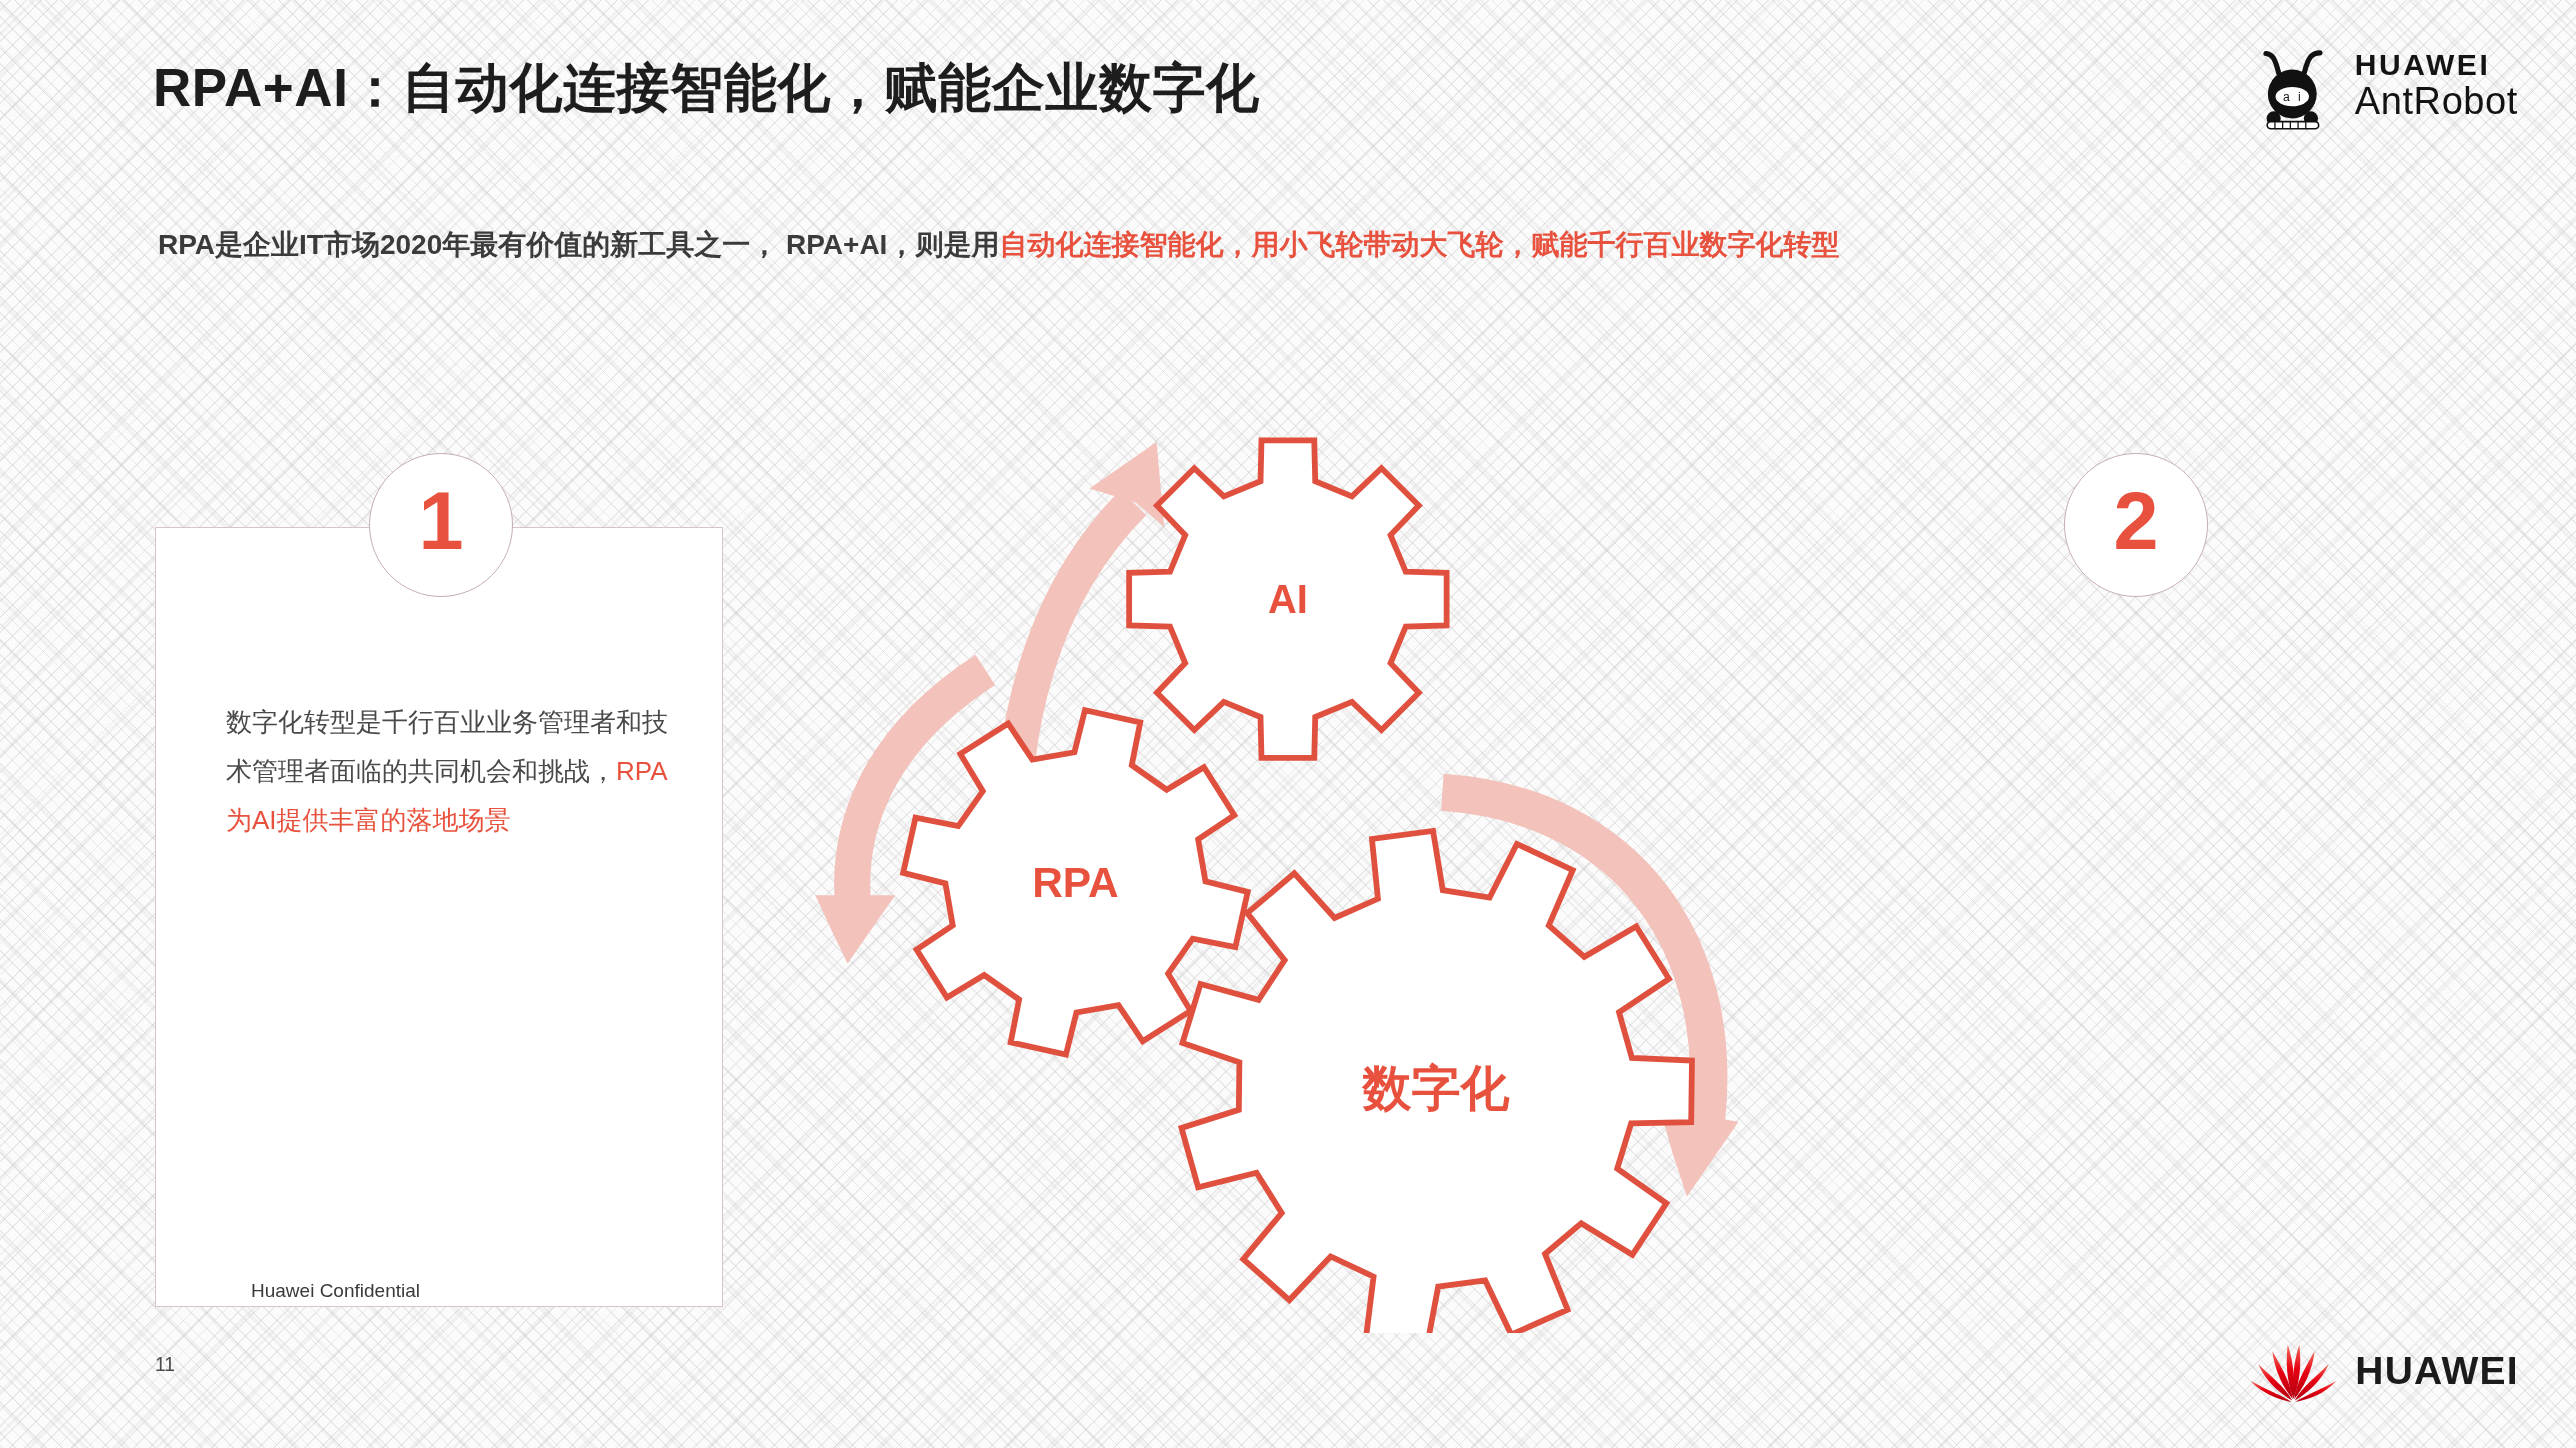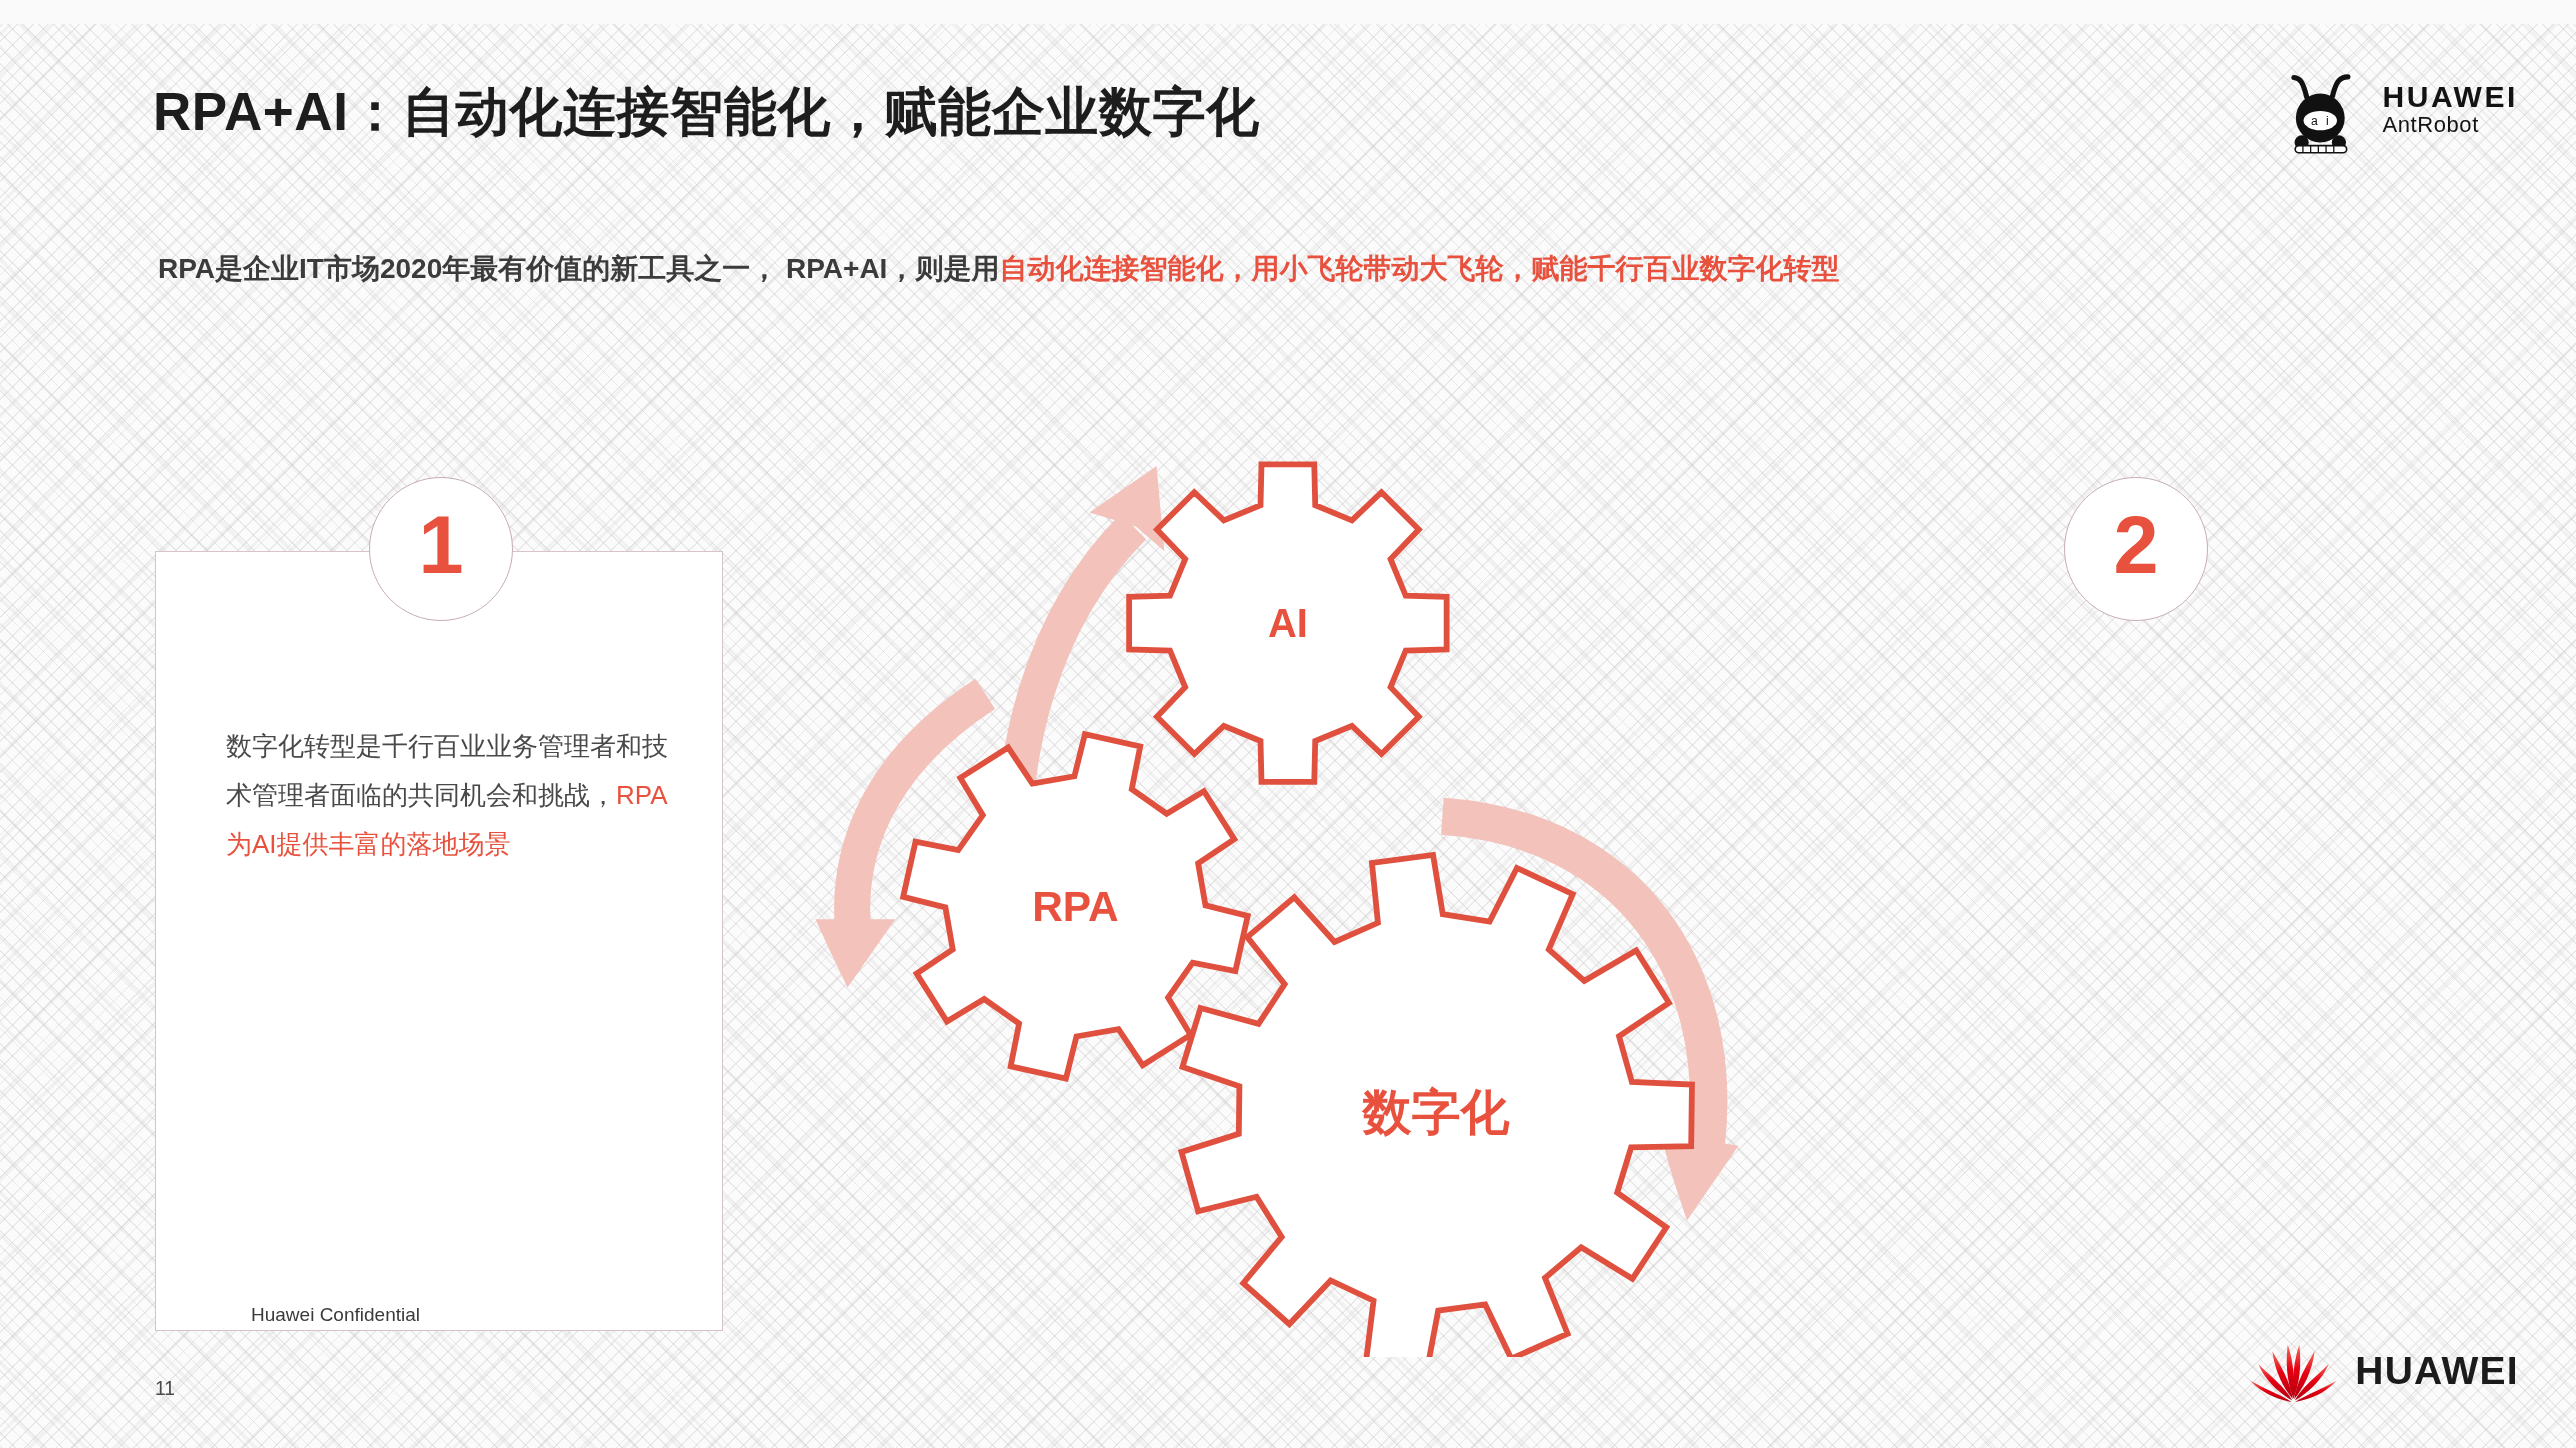--- a/index.html
+++ b/index.html
@@ -20,21 +20,20 @@
   #slide {
     position: absolute;
     inset: 0;
     background-color: #fbfbfb;
     background-image:
       repeating-linear-gradient( 45deg, rgba(195,190,192,0.30) 0px, rgba(195,190,192,0.30) 1.3px, rgba(255,255,255,0) 1.3px, rgba(255,255,255,0) 11px),
       repeating-linear-gradient(-45deg, rgba(195,190,192,0.30) 0px, rgba(195,190,192,0.30) 1.3px, rgba(255,255,255,0) 1.3px, rgba(255,255,255,0) 11px),
       repeating-linear-gradient( 45deg, rgba(200,196,198,0.18) 0px, rgba(200,196,198,0.18) 3.2px, rgba(255,255,255,0) 3.2px, rgba(255,255,255,0) 30px),
       repeating-linear-gradient(-45deg, rgba(200,196,198,0.18) 0px, rgba(200,196,198,0.18) 3.2px, rgba(255,255,255,0) 3.2px, rgba(255,255,255,0) 30px);
     overflow: hidden;
-    margin-top: 24px;
   }
 
   
   .page-title {
     position: absolute;
     left: 153px;
     top: 53px;
     font-size: 53px;
     font-weight: 700;
     letter-spacing: 0.6px;
@@ -69,21 +68,21 @@
     flex-direction: column;
     line-height: 1.1;
   }
   .antrobot-words .l1 {
     font-size: 30px;
     font-weight: 700;
     letter-spacing: 2.6px;
     color: #131313;
   }
   .antrobot-words .l2 {
-    font-size: 22px;
+    font-size: 38px;
     font-weight: 400;
     letter-spacing: 0.6px;
     color: #131313;
   }
 
   
   .card {
     position: absolute;
     background: #ffffff;
     border: 1.3px solid #d8c4c8;

